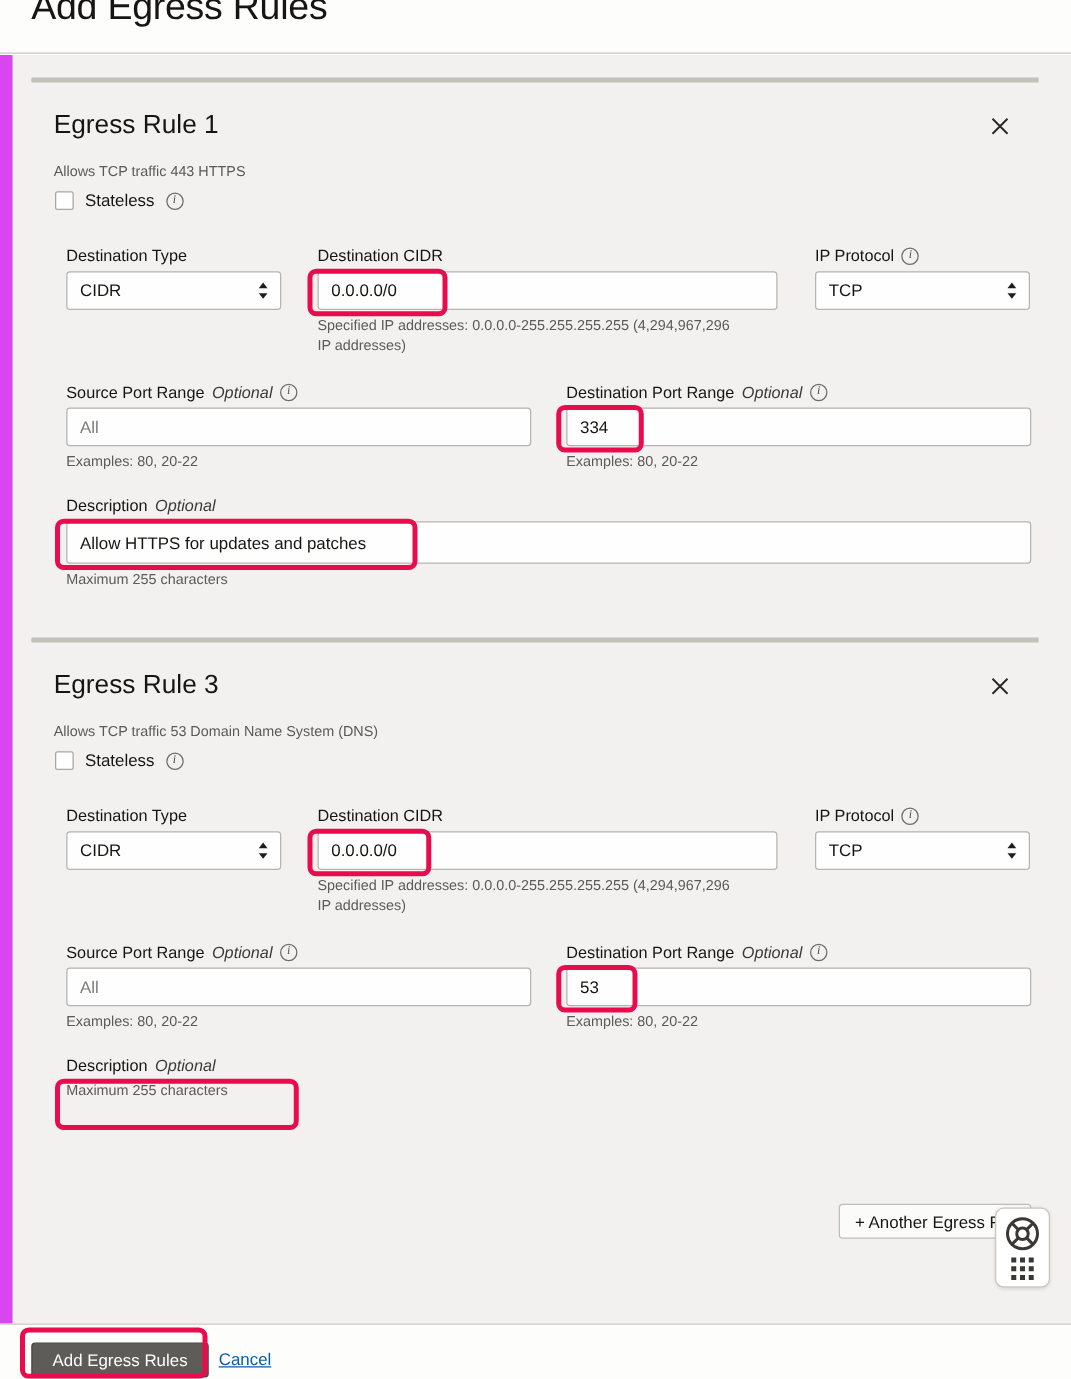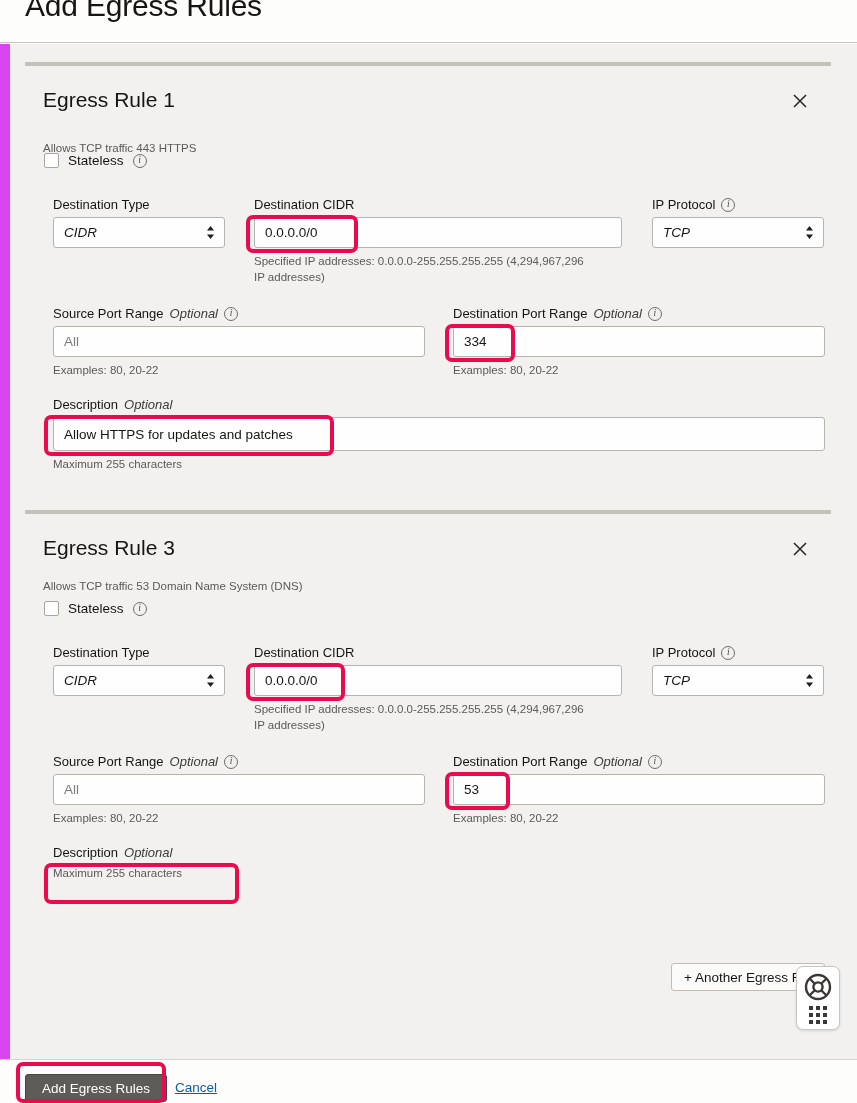--- a/index.html
+++ b/index.html
@@ -103,21 +103,21 @@
     height: 31px;
     background: #fefefe;
     border: 1px solid #b7b4af;
     border-radius: 3px;
     display: flex; align-items: center;
     padding: 0 10px;
     font-size: 13.5px; color: #161513;
     position: relative;
   }
   .control.placeholder { color: #7d7b77; }
-  .control.select { padding-right: 8px; cursor: pointer; font-style: italic; }
+  .control.select { padding-right: 8px; cursor: pointer; }
   .select-value { flex: 1; }
   .chev {
     width: 11px; height: 18px; flex: none;
     display:flex; flex-direction:column; justify-content:center; align-items:center;
     color:#1e1d1b;
   }
   .chev svg { display:block; }
 
   .helper {
     font-size: 11.5px; color: #5c5a57;
@@ -198,21 +198,21 @@
   </div>
 
   <div class="panel-wrap">
     <div class="panel">
 
       <div class="rule-divider" style="top:18px;"></div>
 
       <div class="rule-card" style="top:0;">
 
         <div class="rule-title" style="top:44px;">Egress Rule 1</div>
-        <div class="rule-subtitle" style="top:98px;">Allows TCP traffic 443 HTTPS</div>
+        <div class="rule-subtitle" style="top:88px;">Allows TCP traffic 443 HTTPS</div>
 
         <div class="close-btn" style="top:46px;">
           <svg viewBox="0 0 22 22">
             <path d="M5 5 L17 17 M17 5 L5 17" stroke="currentColor" stroke-width="1.6" fill="none"></path>
           </svg>
         </div>
 
         <div class="checkbox-row" style="top:109px;">
           <span class="cb-box"></span>
           <span class="cb-label">Stateless</span>

